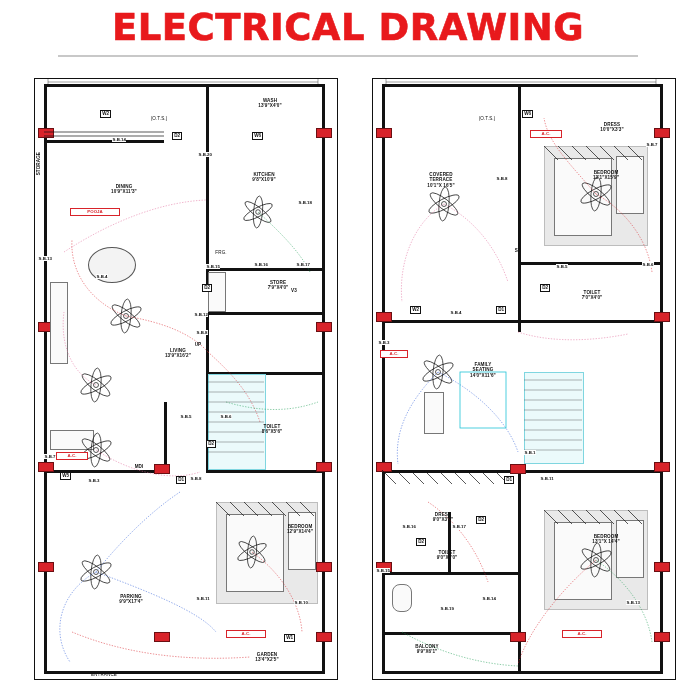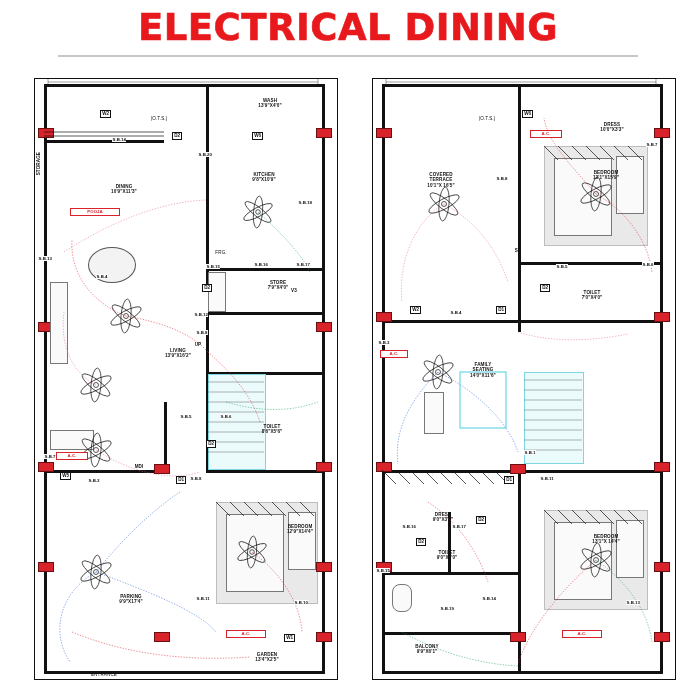--- a/index.html
+++ b/index.html
@@ -45,21 +45,21 @@
   .ln-cy{stroke:#21c3d6;stroke-width:.8;fill:none;}
   .fanblade{fill:none;stroke:#111;stroke-width:.7;}
   .dim{stroke:#111;stroke-width:.4;fill:none;}
 </style>
 </head>
 <body>
 
 <div id="page">
 
   <div class="title-bar">
-    <div class="title-text">ELECTRICAL DINING</div>
+    <div class="title-text">ELECTRICAL DRAWING</div>
     <div class="title-rule"></div>
   </div>
 
   <div class="plan" style="left:30px;top:72px;width:310px;height:612px;">
     <div class="frame" style="left:4px;top:6px;width:302px;height:600px;"></div>
 
     <div class="wall wall-v" style="left:14px;top:12px;height:590px;"></div>
     <div class="wall wall-v" style="left:292px;top:12px;height:590px;"></div>
     <div class="wall wall-h" style="left:14px;top:12px;width:280px;"></div>
     <div class="wall wall-h" style="left:14px;top:599px;width:280px;"></div>

